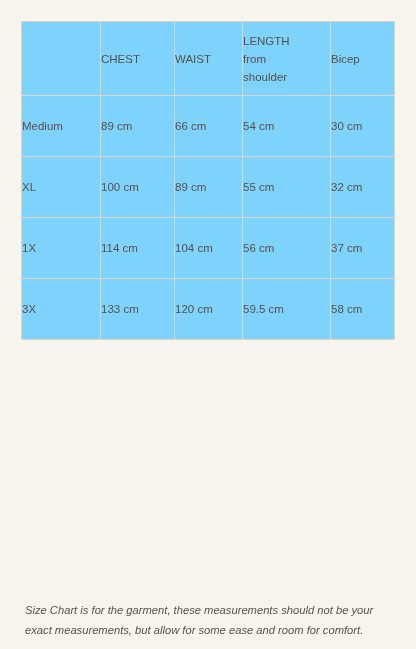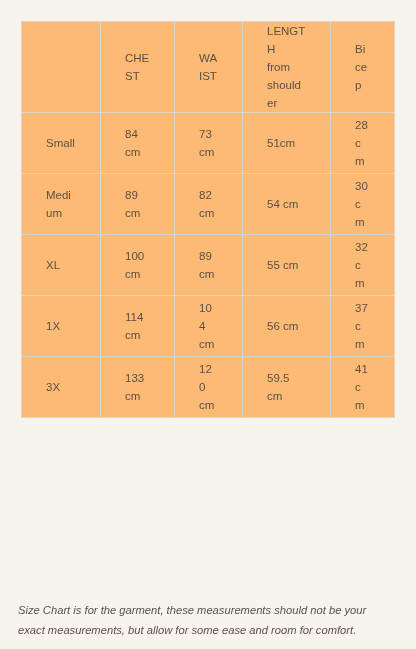--- a/index.html
+++ b/index.html
@@ -28,47 +28,47 @@
   }
   table.size-table {
     border-collapse: collapse;
     width: 373px;
     table-layout: fixed;
     background: #f7f4ee;
   }
   table.size-table th,
   table.size-table td {
     border: 1px solid #ded5c6;
-    padding: 0 24px;
+    padding: 0 0;
     height: 60px;
     text-align: left;
     vertical-align: middle;
     font-weight: normal;
     font-size: 11.5px;
     line-height: 18px;
     color: #5a5048;
-    background: #fdba74;
+    background: #7dd3fc;
     word-wrap: break-word;
     overflow-wrap: break-word;
   }
   table.size-table thead th {
     height: 73px;
     vertical-align: middle;
   }
   col.c-size   { width: 79px; }
   col.c-chest  { width: 74px; }
   col.c-waist  { width: 68px; }
   col.c-length { width: 88px; }
   col.c-bicep  { width: 64px; }
 
   .hdr-length-line { display: block; }
 
   .footnote {
     position: absolute;
-    left: 18px;
+    left: 25px;
     top: 600px;
     width: 378px;
     font-size: 11.2px;
     line-height: 20px;
     font-style: italic;
     color: #5a5048;
   }
 </style>
 </head>
 <body>
@@ -92,30 +92,23 @@
           <th>
             <span class="hdr-length-line">LENGTH</span>
             <span class="hdr-length-line">from</span>
             <span class="hdr-length-line">shoulder</span>
           </th>
           <th>Bicep</th>
         </tr>
       </thead>
       <tbody>
         <tr>
-          <td>Small</td>
-          <td>84 cm</td>
-          <td>73 cm</td>
-          <td>51cm</td>
-          <td>28 cm</td>
-        </tr>
-        <tr>
           <td>Medium</td>
           <td>89 cm</td>
-          <td>82 cm</td>
+          <td>66 cm</td>
           <td>54 cm</td>
           <td>30 cm</td>
         </tr>
         <tr>
           <td>XL</td>
           <td>100 cm</td>
           <td>89 cm</td>
           <td>55 cm</td>
           <td>32 cm</td>
         </tr>
@@ -124,21 +117,21 @@
           <td>114 cm</td>
           <td>104 cm</td>
           <td>56 cm</td>
           <td>37 cm</td>
         </tr>
         <tr>
           <td>3X</td>
           <td>133 cm</td>
           <td>120 cm</td>
           <td>59.5 cm</td>
-          <td>41 cm</td>
+          <td>58 cm</td>
         </tr>
       </tbody>
     </table>
   </div>
 
   <div class="footnote">Size Chart is for the garment, these measurements should not be your exact measurements, but allow for some ease and room for comfort.</div>
 
 </div>
 
 </body></html>

